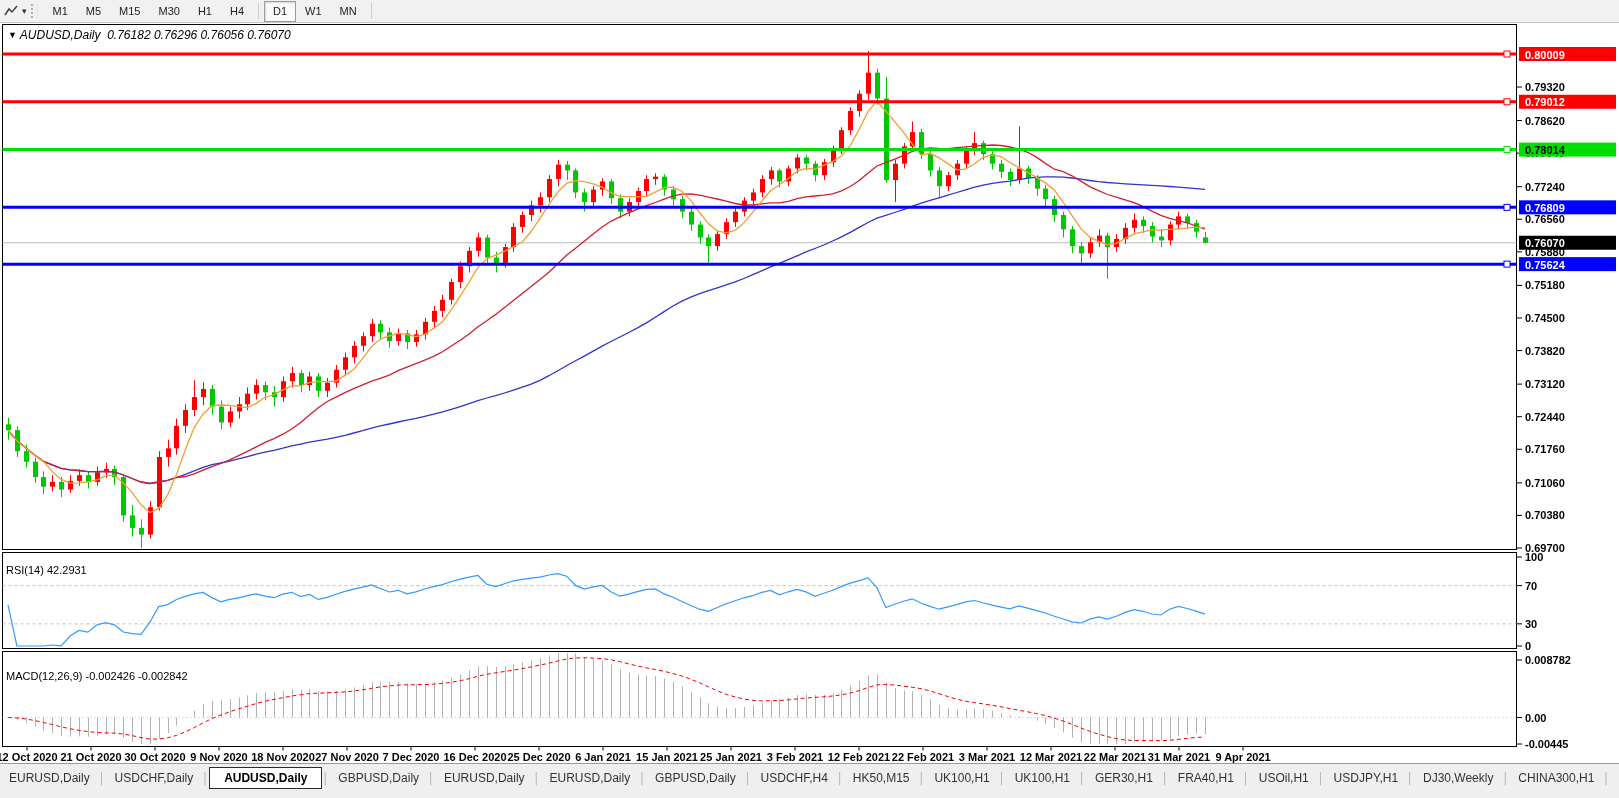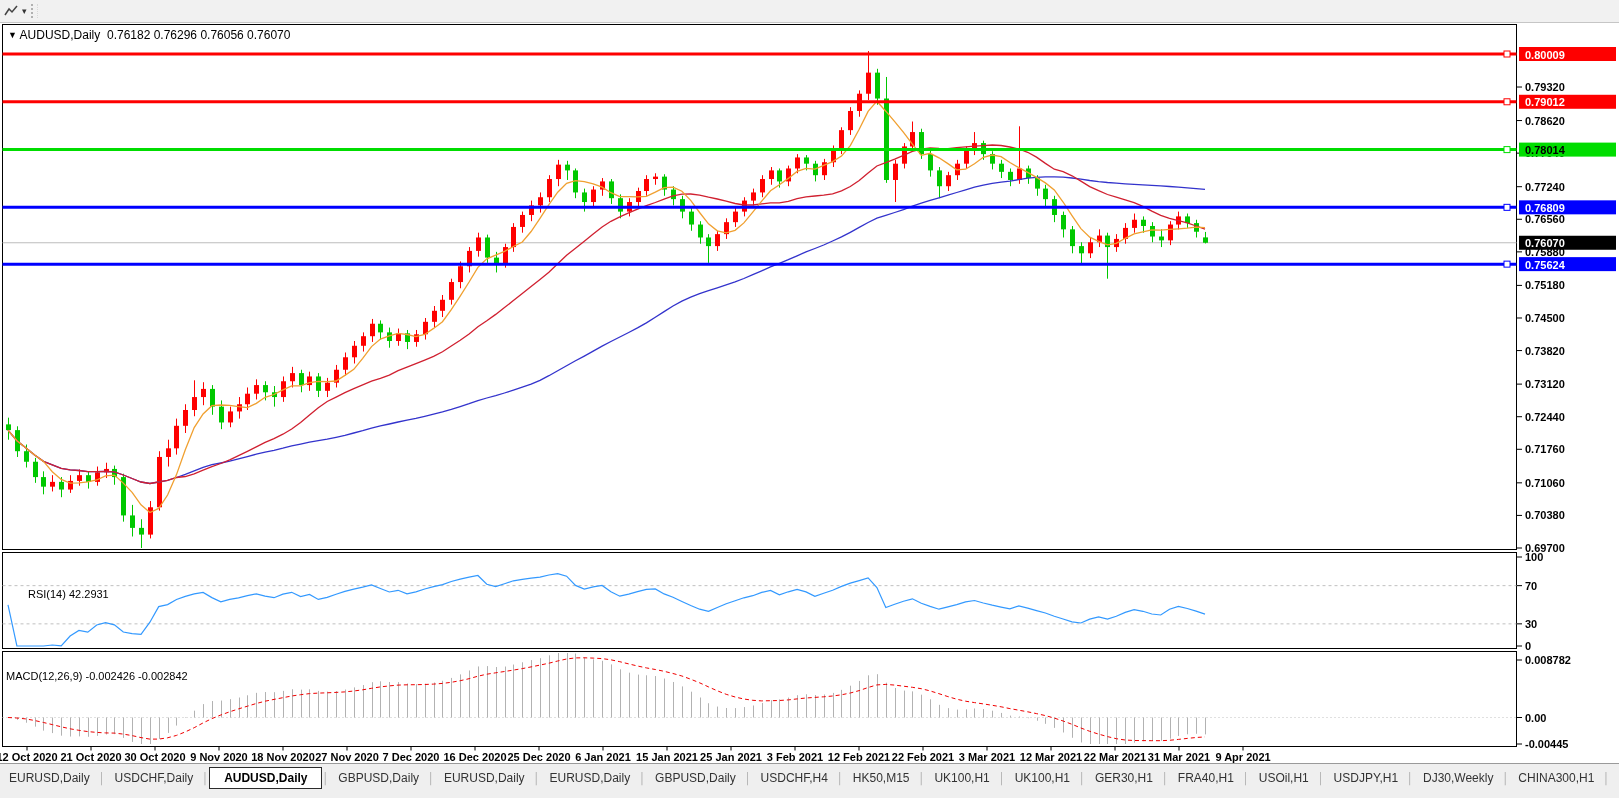--- a/index.html
+++ b/index.html
@@ -9,21 +9,21 @@
   
   .toolbar{position:absolute;left:0;top:0;width:1619px;height:23px;background:#f1f1f1;
            border-bottom:1px solid #c6c6c6;display:flex;align-items:center;box-sizing:border-box;padding-left:2px;}
   .tool-icon{width:20px;height:16px;display:flex;align-items:center;justify-content:center;}
   .caret{font-size:9px;color:#333;margin-right:2px;}
   .grip{width:4px;height:14px;border-left:2px dotted #b0b0b0;border-right:1px dotted #d8d8d8;margin:0 6px 0 2px;}
   .vsep{width:1px;height:16px;background:#cccccc;margin:0 5px;}
   .tf-btn{font-size:11px;line-height:15px;color:#222;padding:2px 8px;border:1px solid transparent;cursor:default;}
   .tf-btn.active{background:#fbfbfb;border:1px solid #9c9c9c;box-shadow:inset 1px 1px 2px #d5d5d5;}
   
-  .chart-title{position:absolute;left:8px;top:28px;font-size:12px;color:#000;white-space:pre;}
+  .chart-title{position:absolute;left:8px;top:28px;font-size:12px;color:#000;white-space:pre;font-style:italic;}
   .chart-title .mark{font-size:9px;vertical-align:1px;}
   .ind-label{position:absolute;font-size:11px;color:#000;white-space:pre;}
   
   .tabbar{position:absolute;left:0;top:763px;width:1619px;height:28px;background:#efefef;
           border-top:1px solid #9a9a9a;display:flex;align-items:center;box-sizing:border-box;
           font-size:12px;color:#333;padding:0 0;}
   .tab{padding:3px 9px;white-space:nowrap;cursor:default;}
   .tab.active{background:#ffffff;border:1px solid #2b2b2b;font-weight:bold;color:#000;padding:3px 14px;}
   .tab-sep{color:#aaaaaa;font-size:11px;}
   .bottom-strip{position:absolute;left:0;top:791px;width:1619px;height:7px;background:#efefef;}
@@ -35,20 +35,33 @@
 
   
   <div class="toolbar">
     <span class="tool-icon">
       <svg width="16" height="14" viewBox="0 0 16 14">
         <polyline points="1,11 5,5 8,8 13,2" fill="none" stroke="#444" stroke-width="1.5"></polyline>
       </svg>
     </span>
     <span class="caret">▾</span>
     <span class="grip"></span>
+    <span id="tf-buttons" style="display:flex;align-items:center;">
+        <span class="tf-btn">M1</span>
+        <span class="tf-btn">M5</span>
+        <span class="tf-btn">M15</span>
+        <span class="tf-btn">M30</span>
+        <span class="tf-btn">H1</span>
+        <span class="tf-btn">H4</span>
+        <span class="vsep"></span>
+        <span class="tf-btn active">D1</span>
+        <span class="tf-btn">W1</span>
+        <span class="tf-btn">MN</span>
+        <span class="vsep"></span>
+      </span>
   </div>
 
   
   <svg id="chart-svg" width="1619" height="798" viewBox="0 0 1619 798">
       <g>
         <rect x="2.5" y="24.5" width="1514" height="525" fill="none" stroke="#000000" stroke-width="1"></rect>
         <rect x="2.5" y="552.5" width="1514" height="96" fill="none" stroke="#000000" stroke-width="1"></rect>
         <rect x="2.5" y="651.5" width="1514" height="95" fill="none" stroke="#000000" stroke-width="1"></rect>
       </g>
       <g>
@@ -602,21 +615,21 @@
         <line x1="1179" y1="746.5" x2="1179" y2="750.5" stroke="#000" stroke-width="1"></line>
         <text x="1179" y="760.5" font-size="11" font-weight="bold" fill="#000000" text-anchor="middle">31 Mar 2021</text>
         <line x1="1243" y1="746.5" x2="1243" y2="750.5" stroke="#000" stroke-width="1"></line>
         <text x="1243" y="760.5" font-size="11" font-weight="bold" fill="#000000" text-anchor="middle">9 Apr 2021</text>
       </g>
     </svg>
 
   
   <div class="chart-title"><span class="mark">▼</span> <span>AUDUSD,Daily</span>  <span>0.76182 0.76296 0.76056 0.76070</span></div>
 
-  <div class="ind-label" style="left:6px;top:588px;margin-left:22px;"><span>RSI(14)</span> <span>42.2931</span></div>
+  <div class="ind-label" style="left:6px;top:564px;"><span>RSI(14)</span> <span>42.2931</span></div>
 
   <div class="ind-label" style="left:6px;top:670px;"><span>MACD(12,26,9)</span> <span>-0.002426 -0.002842</span></div>
 
   
   <div class="tabbar">
     <span id="tab-items" style="display:flex;align-items:center;">
         <span class="tab">EURUSD,Daily</span>
         <span class="tab-sep">│</span>
         <span class="tab">USDCHF,Daily</span>
         <span class="tab-sep">│</span>

